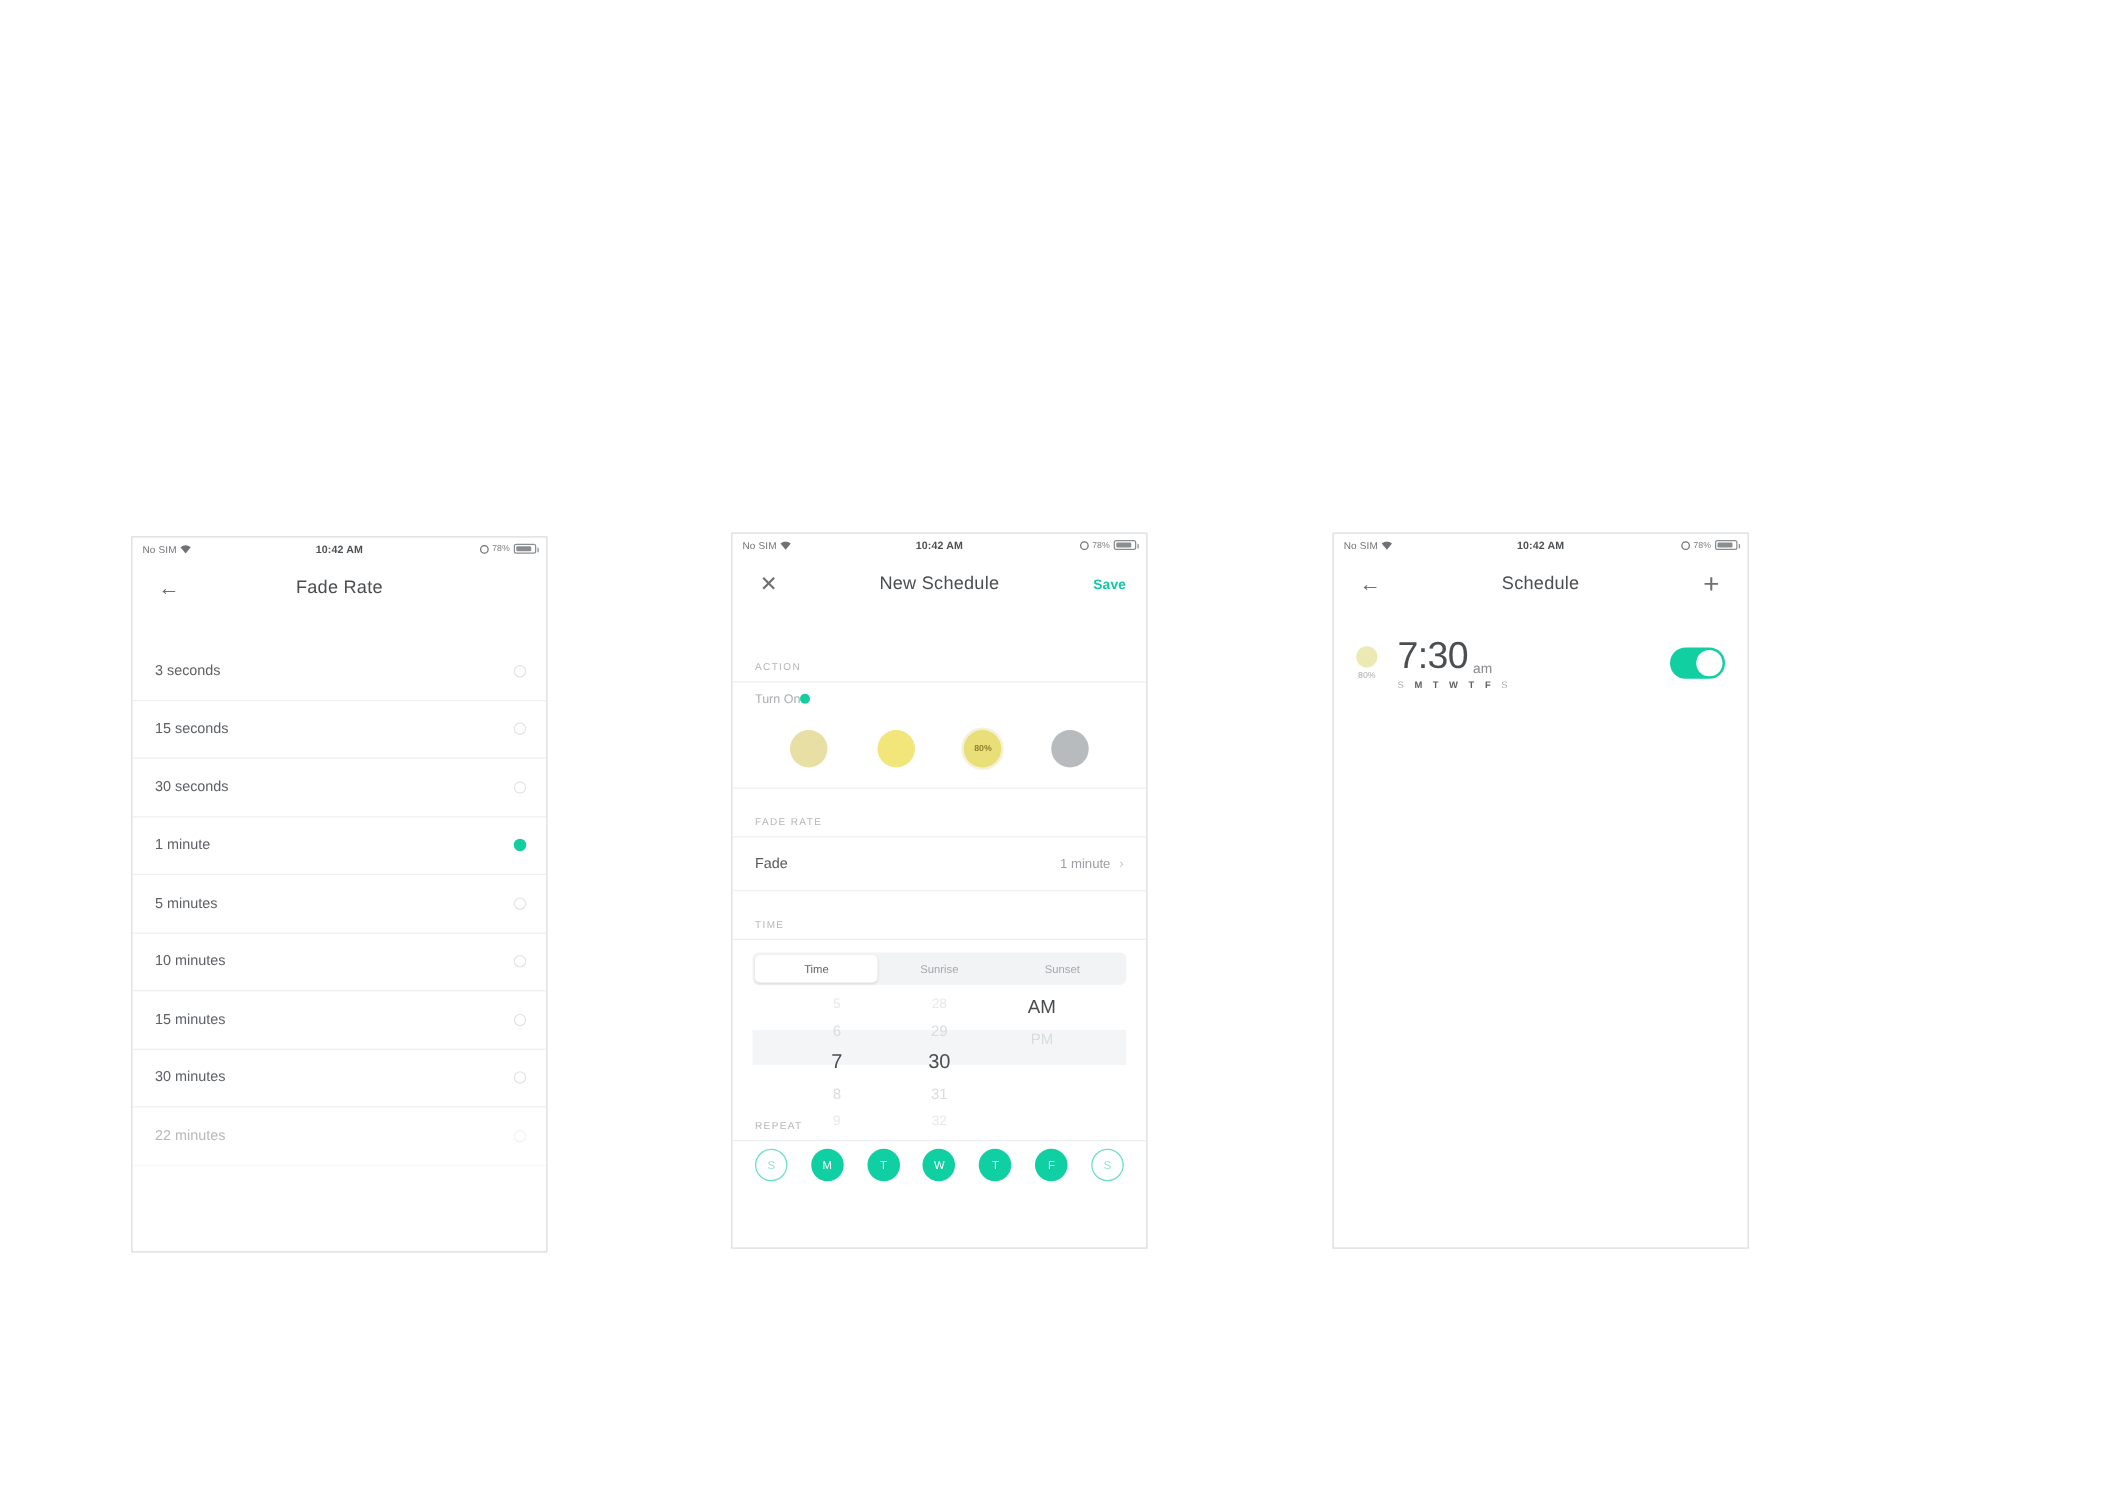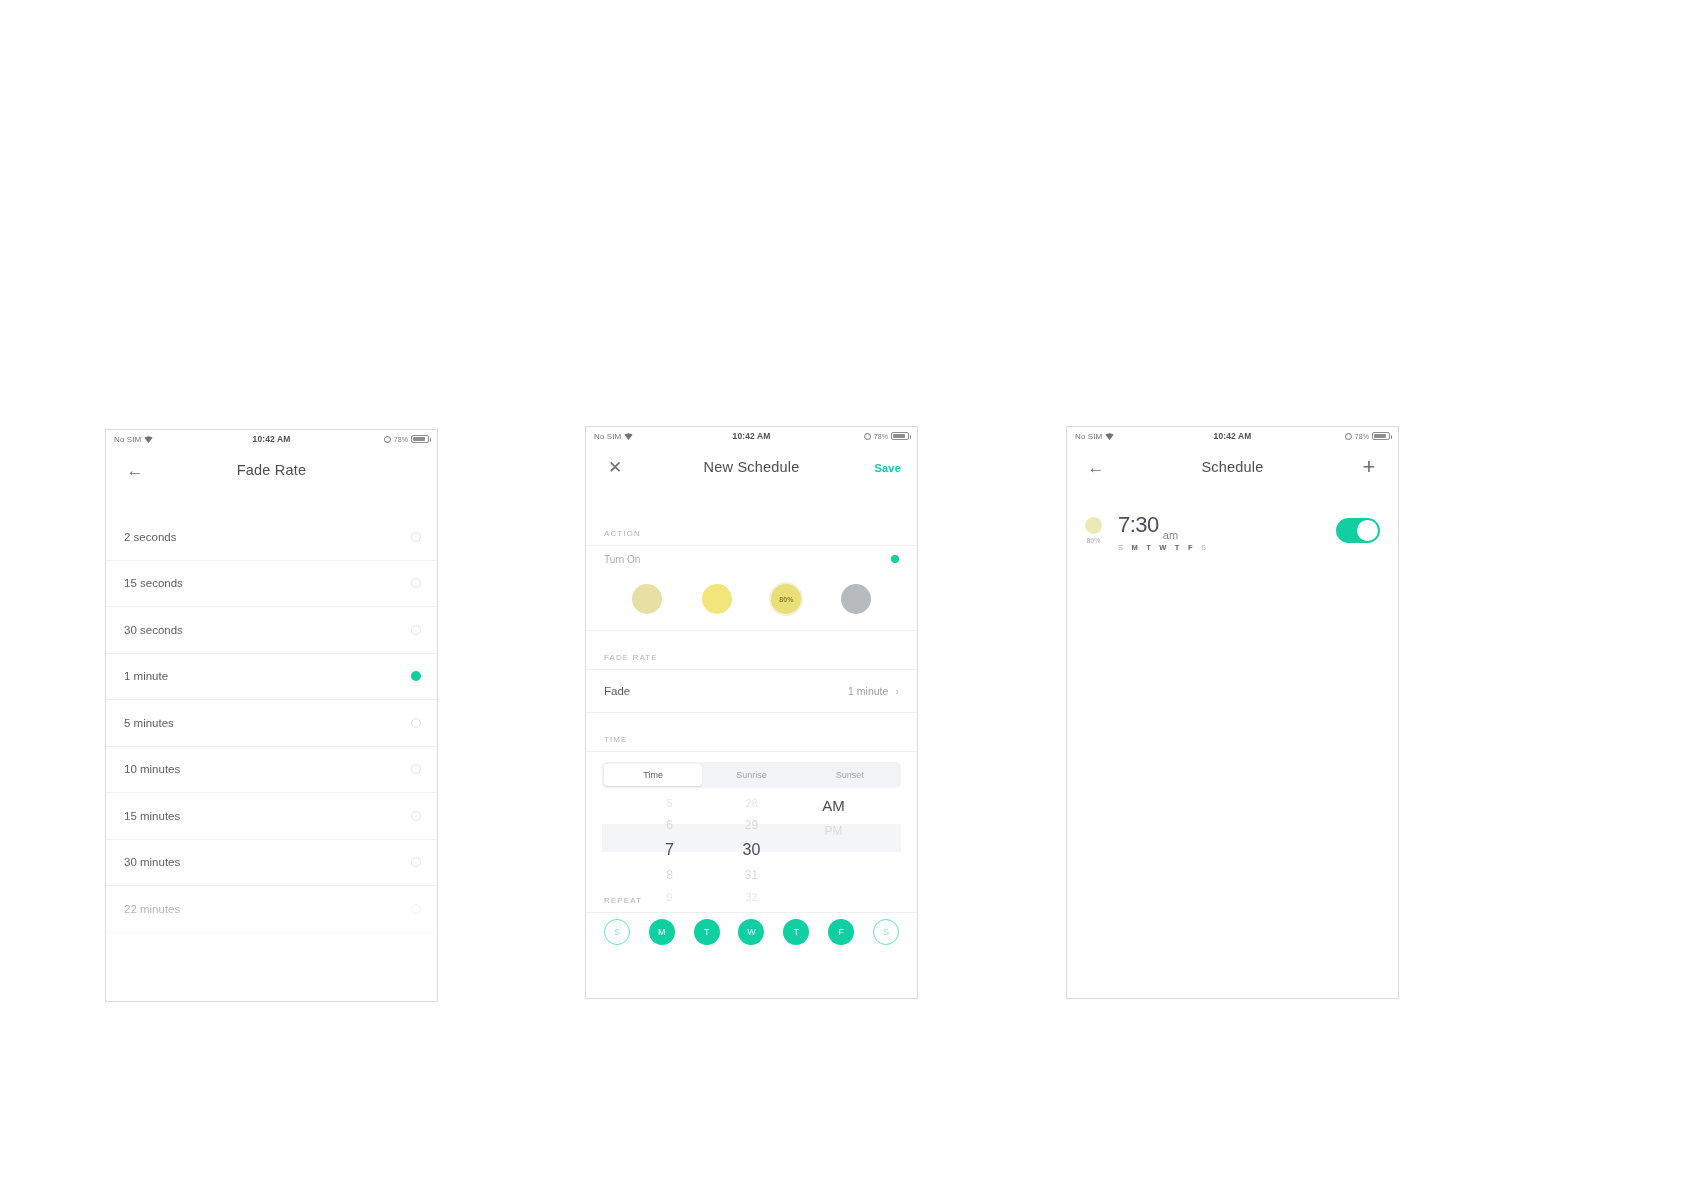--- a/index.html
+++ b/index.html
@@ -81,21 +81,21 @@
   .list-row.faded { opacity: .45; }
 
   
   .section-label {
     font-size: 8px; color: #b3b6b9; letter-spacing: 1.1px;
     padding: 0 18px 7px 18px; text-transform: uppercase;
   }
   .sec-gap-1 { height: 40px; }
   .hr { height: 1px; background: #edeff0; }
   .row-action {
-    height: 26px; display: flex; align-items: center; justify-content: space-between;
+    height: 26px; display: flex; align-items: center; justify-content: flex-start;
     padding: 0 18px; font-size: 10px; color: #a9acb0;
   }
   .dot-on { width: 8px; height: 8px; border-radius: 50%; background: #13cf9f; }
   .bright-row {
     display: flex; align-items: center; justify-content: space-around;
     padding: 12px 26px 16px 26px;
   }
   .bulb { width: 30px; height: 30px; border-radius: 50%; display:flex;align-items:center;justify-content:center; }
   .bulb span { font-size: 7px; font-weight: bold; color: #8e7f2e; }
   .bulb.sel { box-shadow: 0 0 0 2px rgba(215,200,90,.25); }
@@ -133,21 +133,21 @@
     font-size: 9px;
   }
   .day.on { background: #10cfa2; color: #ffffff; }
   .day.off { border: 1px solid #69dfc4; color: #8fe4d1; background: #fff; }
 
   
   .sched-item { display: flex; align-items: center; padding: 20px 18px 0 18px; }
   .sched-bulb { width: 17px; height: 17px; border-radius: 50%; background: #ede9b4; }
   .sched-pct { font-size: 7px; color: #a8abae; text-align: center; margin-top: 3px; }
   .sched-mid { margin-left: 16px; flex: 1; }
-  .sched-time { font-size: 22px; color: #4c4f52; letter-spacing: -.5px; line-height: 32px; }
+  .sched-time { font-size: 30px; color: #4c4f52; letter-spacing: -.5px; line-height: 32px; }
   .sched-ampm { font-size: 11px; color: #85888c; margin-left: 4px; }
   .sched-days { font-size: 7.5px; color: #a9acb0; letter-spacing: 3.2px; margin-top: 2px; }
   .sched-days b { color: #5f6266; }
   .toggle {
     width: 44px; height: 25px; border-radius: 13px; background: #12cfa2;
     position: relative; flex: none;
   }
   .toggle i { position: absolute; right: 2px; top: 2px; width: 21px; height: 21px; border-radius: 50%; background:#fff; display:block;}
   .plus { font-size: 22px; color: #6c6f73; font-weight: 300; line-height: 1; }
   .arrow { font-size: 17px; color: #6c6f73; line-height: 1; }
@@ -180,21 +180,21 @@
     <div class="navbar">
       <div class="nav-left icon-btn">
         <span class="arrow">←</span>
       </div>
       <div class="nav-title">Fade Rate</div>
     </div>
 
 
     <div class="list">
       <div class="list-row">
-        <span class="lbl">2 seconds</span>
+        <span class="lbl">3 seconds</span>
         <span class="radio-off"></span>
       </div>
       <div class="list-row">
         <span class="lbl">15 seconds</span>
         <span class="radio-off"></span>
       </div>
       <div class="list-row">
         <span class="lbl">30 seconds</span>
         <span class="radio-off"></span>
       </div>

